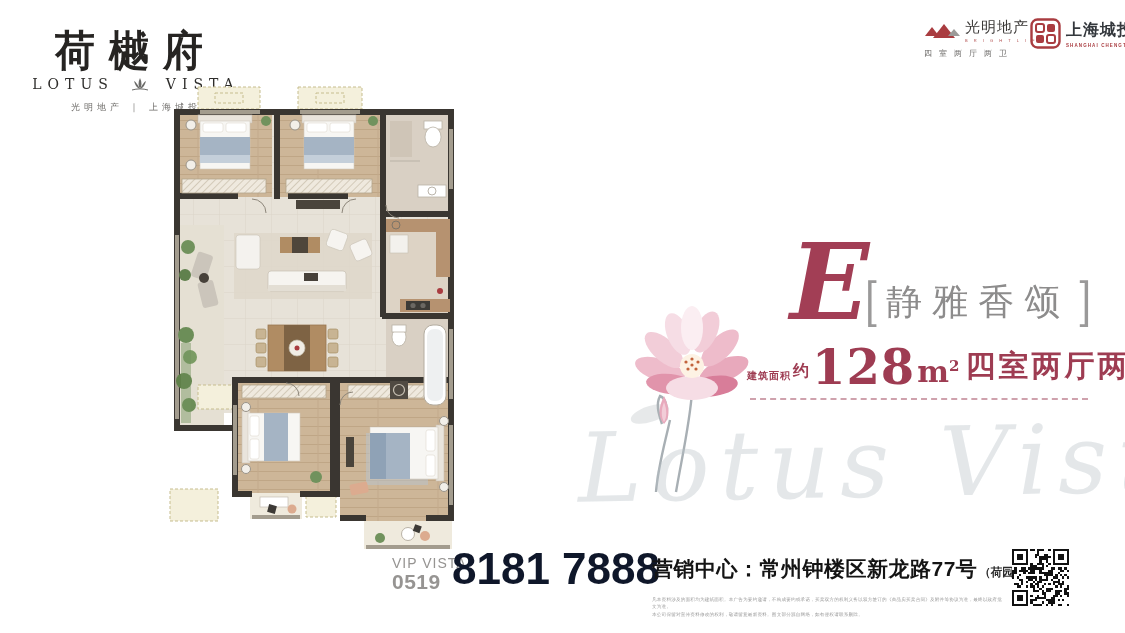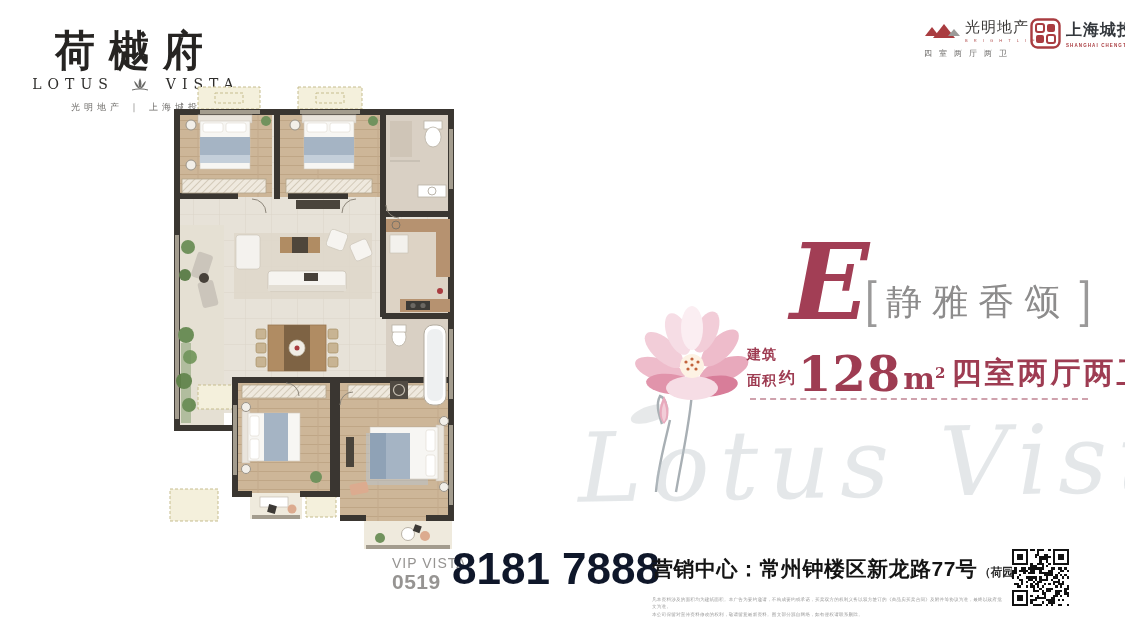--- a/index.html
+++ b/index.html
@@ -29,22 +29,22 @@
 
   
   .unit-e{left:790px;top:231px;font-family:"DejaVu Serif",serif;font-style:italic;font-weight:bold;
           font-size:104px;line-height:1;color:#a23e55;}
   .unit-title{left:862px;top:276px;display:flex;align-items:center;color:#8d8c8c;}
   .unit-bracket{font-family:"DejaVu Serif",serif;font-size:52px;font-weight:200;color:#9a9999;
                 transform:scaleX(.7);line-height:1;}
   .unit-title-text{font-family:"DejaVu Serif",serif;font-size:36px;letter-spacing:10px;color:#8d8c8c;
                    margin:0 4px;white-space:nowrap;}
   .area-line{left:747px;top:346px;display:flex;align-items:flex-end;color:#9e3c52;white-space:nowrap;}
-  .area-prefix{display:flex;flex-direction:column;font-size:14px;font-weight:bold;line-height:1.25;
-               margin-bottom:7px;letter-spacing:1px;gap:8px;}
+  .area-prefix{display:flex;flex-direction:row;font-size:10px;font-weight:bold;line-height:1.25;
+               margin-bottom:7px;letter-spacing:1px;}
   .area-approx{font-size:16px;font-weight:bold;margin:0 3px 7px 2px;}
   .area-value{font-family:"DejaVu Serif",serif;font-weight:bold;font-size:48px;line-height:.9;letter-spacing:1px;}
   .area-unit{font-family:"DejaVu Serif",serif;font-weight:bold;font-size:30px;line-height:1;margin:0 6px 2px 2px;}
   .area-unit sup{font-size:15px;}
   .area-layout{font-family:"DejaVu Serif",serif;font-weight:bold;font-size:30px;letter-spacing:3px;
                margin-bottom:2px;}
   .dash-line{left:750px;top:398px;width:338px;border-top:2px dashed #cfa2ad;}
 
   
   .watermark{left:578px;top:408px;width:545px;font-family:"DejaVu Serif",serif;font-style:italic;

